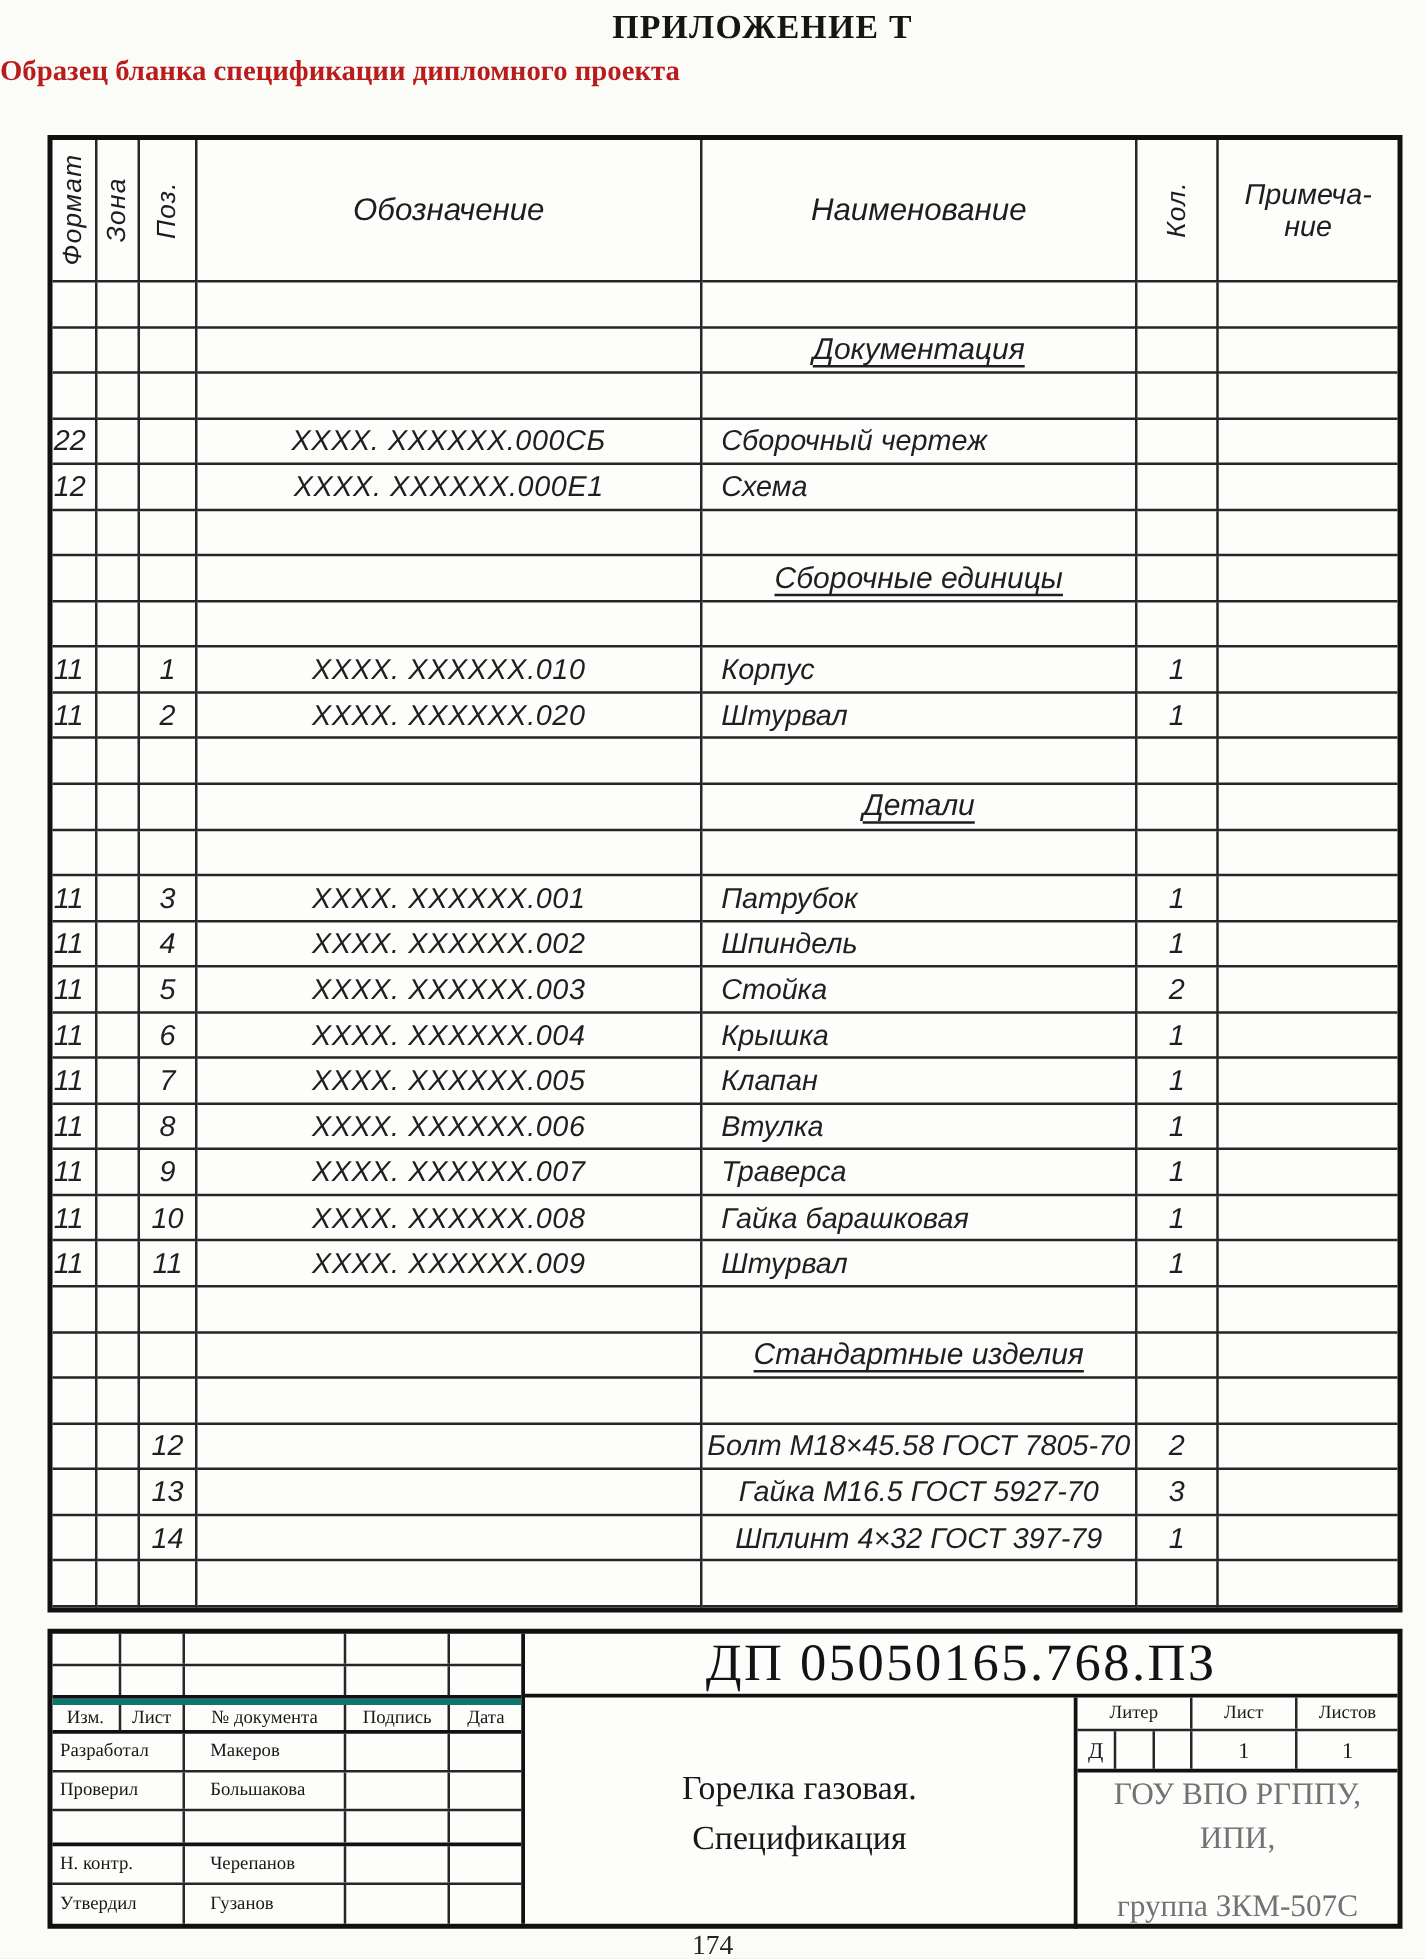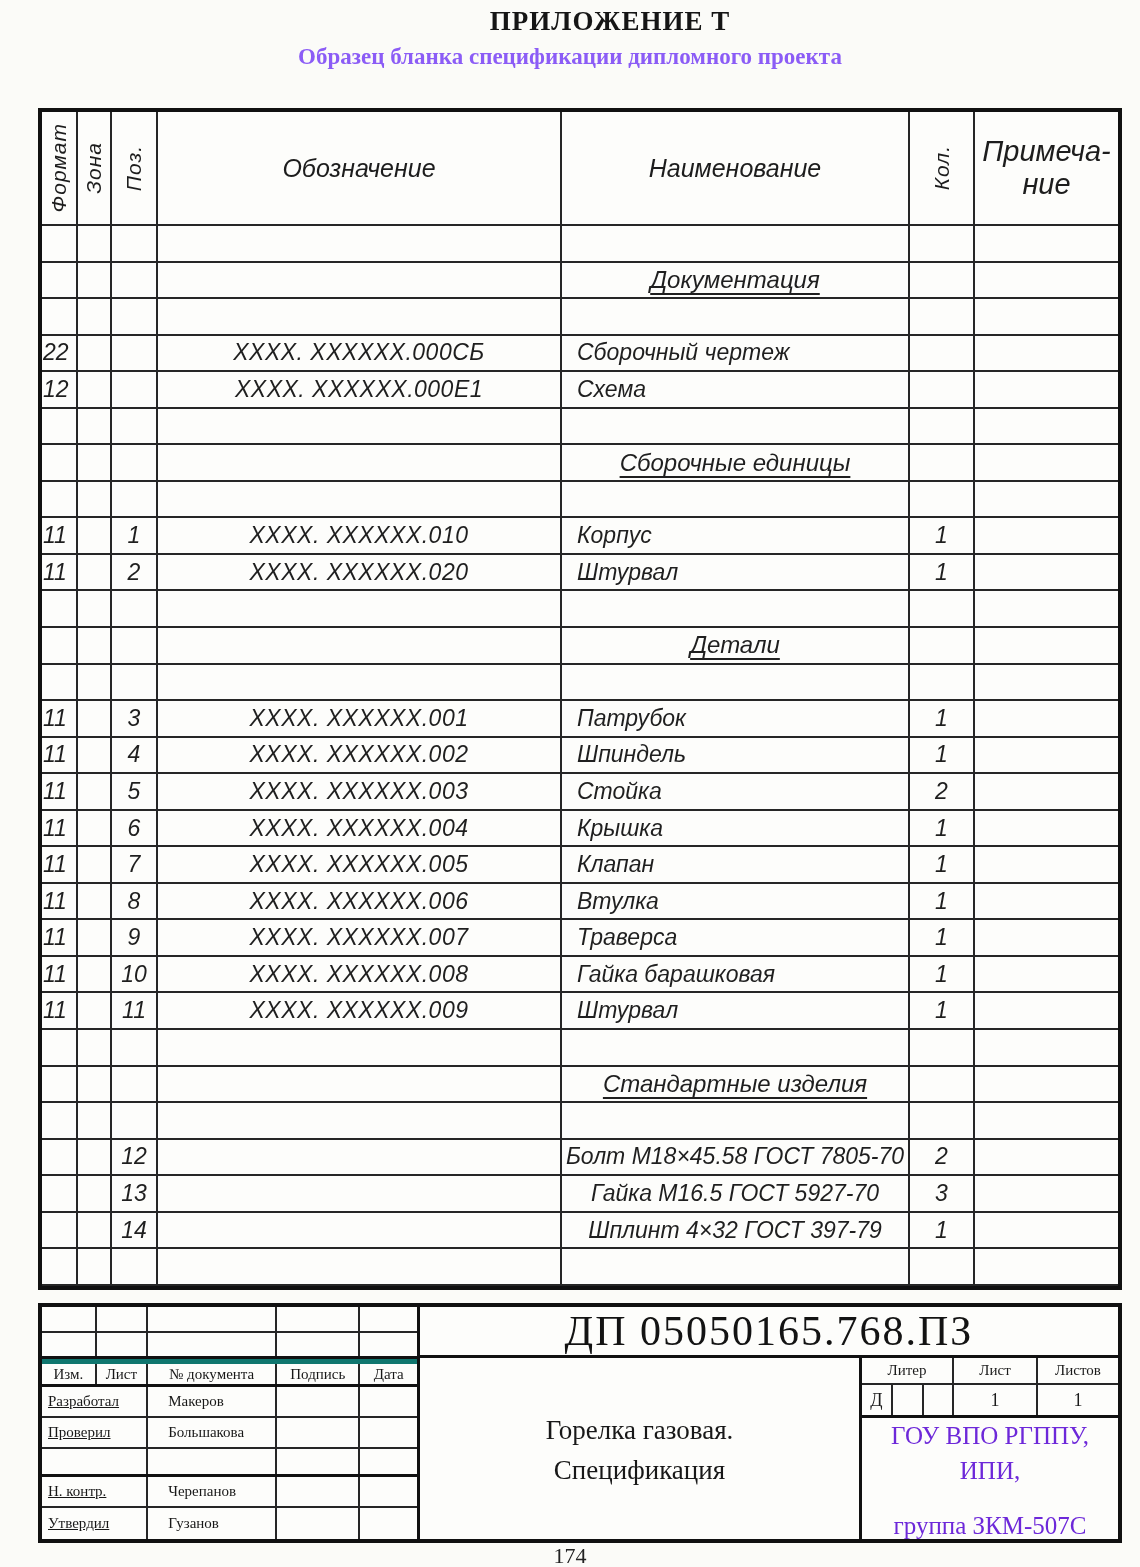--- a/index.html
+++ b/index.html
@@ -7,22 +7,22 @@
     position:relative;width:1140px;height:1567px;margin:0 auto;
     background:#fbfbf8;color:#1b1b1b;overflow:hidden;
     font-family:"Liberation Sans",sans-serif;
   }
   
   .doc-title{
     position:absolute;top:6px;left:0;width:100%;text-align:center;
     font:bold 27px "Liberation Serif",serif;letter-spacing:1px;color:#151515;padding-left:40px;
   }
   .doc-subtitle{
-    position:absolute;top:44px;left:0;width:100%;text-align:center;
-    font:bold 23px "Liberation Serif",serif;color:#8b5cf6;
+    position:absolute;top:44px;left:0;width:100%;text-align:left;
+    font:bold 23px "Liberation Serif",serif;color:#b91c1c;
   }
   
   .spec{
     position:absolute;left:38px;top:108px;width:1084px;height:1182px;
     border:4px solid #111;box-sizing:border-box;
     display:grid;
     grid-template-columns:36px 34px 46px 404px 348px 65px 143px;
     grid-template-rows:114px repeat(29,36.55px);
     background:#fdfdfb;
   }
@@ -32,21 +32,21 @@
     overflow:hidden;
   }
   .spec > div:nth-child(7n){border-right:none;}
   
   .hc{display:flex;align-items:center;justify-content:center;
       font:italic 25px "Liberation Sans",sans-serif;color:#1d1d1d;}
   .rot{
     writing-mode:vertical-rl;transform:rotate(180deg);
     font:italic 21px "Liberation Sans",sans-serif;letter-spacing:1px;white-space:nowrap;
   }
-  .notec{flex-direction:column;line-height:1.15;font-size:29px;text-align:center;}
+  .notec{flex-direction:column;line-height:1.15;font-size:23px;text-align:center;}
   
   .c{display:flex;align-items:center;justify-content:center;
      font:italic 23px "Liberation Sans",sans-serif;color:#1f1f1f;white-space:nowrap;}
   .c.format{justify-content:flex-start;padding-left:1px;}
   .c.designation{letter-spacing:.5px;}
   .c.name{justify-content:flex-start;padding-left:15px;}
   .c.name.centered{justify-content:center;padding-left:0;}
   .c.name.section{justify-content:center;padding-left:0;}
   .c.name.section span{
     text-decoration:underline;text-underline-offset:5px;
@@ -68,21 +68,21 @@
     display:flex;align-items:center;overflow:hidden;white-space:nowrap;
     font:15px "Liberation Serif",serif;color:#181818;
   }
   .tb-row > div:last-child{border-right:none;}
   .h26{height:26px;}.h28{height:28px;}.h31{height:31px;flex:0 0 31px;}
   .w-izm{width:55px;justify-content:center;}
   .w-list{width:52px;justify-content:center;}
   .w-doc{width:130px;justify-content:center;}
   .w-sign{width:84px;justify-content:center;}
   .w-date{width:57px;justify-content:center;}
-  .w-role{width:107px;justify-content:flex-start;padding-left:6px;font-size:16px;text-decoration:underline;}
+  .w-role{width:107px;justify-content:flex-start;padding-left:6px;font-size:16px;}
   .w-name{width:130px;justify-content:flex-start;padding-left:20px;font-size:16px;}
   .tb-right{flex:1;display:flex;flex-direction:column;box-sizing:border-box;border-radius:14px;}
   .tb-doc{
     height:88px;border-bottom:3px solid #111;box-sizing:border-box;
     display:flex;align-items:center;justify-content:center;
     font:42px "Liberation Serif",serif;letter-spacing:2px;color:#131313;
   }
   .tb-lower{flex:1;display:flex;}
   .tb-title{
     width:442px;border-right:3px solid #111;box-sizing:border-box;
@@ -102,21 +102,21 @@
   .lith-vals > div{
     box-sizing:border-box;border-right:2px solid #262626;
     display:flex;align-items:center;justify-content:center;
     font:18px "Liberation Serif",serif;
   }
   .lith-vals > div:last-child{border-right:none;}
   .lv-d{width:31px;}.lv-s1{width:31px;}.lv-s2{width:30px;}
   .lv-list{width:84px;}.lv-listov{flex:1;}
   .tb-org{
     flex:1;display:flex;flex-direction:column;align-items:center;justify-content:center;
-    font:25px "Liberation Serif",serif;line-height:1.4;color:#6d28d9;text-align:center;gap:20px;
+    font:25px "Liberation Serif",serif;line-height:1.4;color:#737373;text-align:center;gap:20px;
   }
   
   .page-num{
     position:absolute;top:1543px;left:0;width:100%;text-align:center;
     font:22px "Liberation Serif",serif;color:#222;
   }
 </style>
 </head>
 <body>
 

